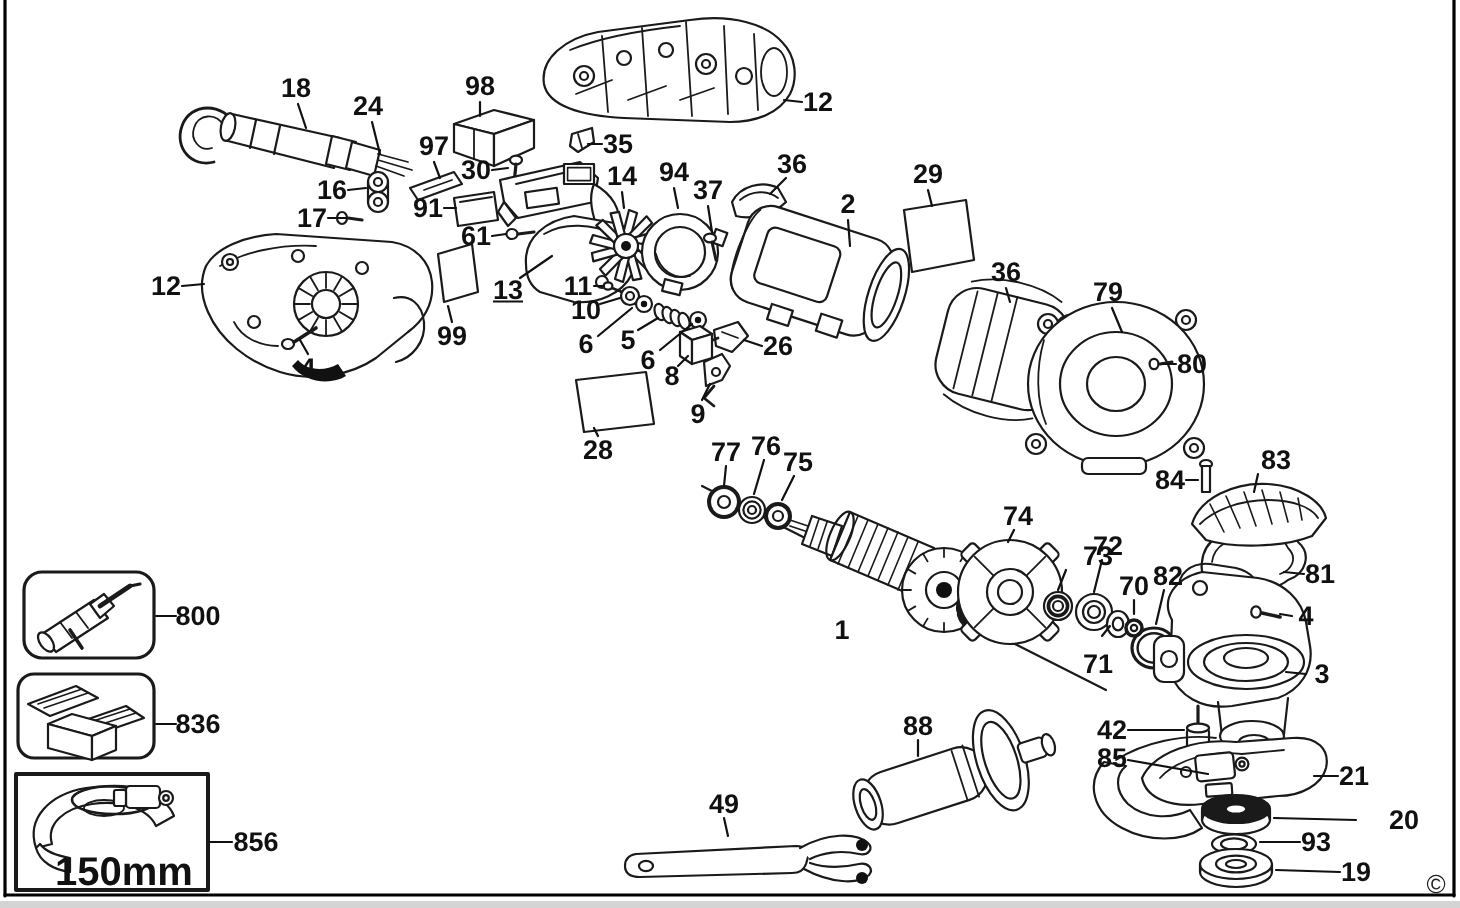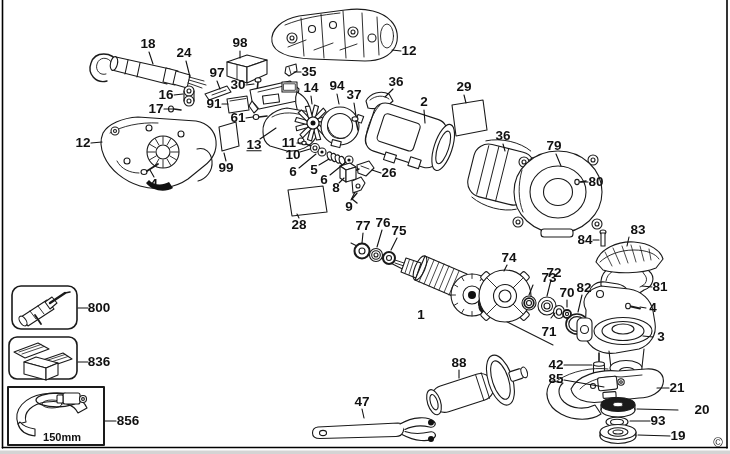--- a/index.html
+++ b/index.html
@@ -4,21 +4,21 @@
 <style>
   html,body{margin:0;padding:0;background:#888;}
   .page{position:relative;width:730px;height:454px;background:#fff;overflow:hidden;
         font-family:"Liberation Sans",sans-serif;}
   svg.art,svg.overlay{position:absolute;left:0;top:0;}
   svg.overlay{pointer-events:none;}
   #label-layer{position:absolute;left:0;top:0;width:100%;height:100%;}
   #label-layer .label{position:absolute;transform:translate(-50%,-50%);
         font-weight:bold;font-size:13.5px;color:#111;white-space:nowrap;line-height:1;}
   .caption{position:absolute;transform:translate(-50%,-50%);font-weight:bold;
-        font-size:11px;color:#111;}
+        font-size:20px;color:#111;}
   .copyright{position:absolute;transform:translate(-50%,-50%);font-size:13px;color:#222;}
 </style>
 </head>
 <body>
 
 <div class="page">
 
 <svg class="art" width="730" height="454" viewBox="0 0 730 454">
 <defs>
   <path id="blade" d="M-1.5,-6 L1.5,-18 L5.5,-16.5 L2.5,-5.5 Z"></path>
@@ -617,21 +617,21 @@
       <span class="label" style="left: 567px; top: 293px;">70</span>
       <span class="label" style="left: 549px; top: 332px;">71</span>
       <span class="label" style="left: 660px; top: 287px;">81</span>
       <span class="label" style="left: 653px; top: 308px;">4</span>
       <span class="label" style="left: 421px; top: 315px;">1</span>
       <span class="label" style="left: 661px; top: 337px;">3</span>
       <span class="label" style="left: 459px; top: 363px;">88</span>
       <span class="label" style="left: 556px; top: 365px;">42</span>
       <span class="label" style="left: 556px; top: 379px;">85</span>
       <span class="label" style="left: 677px; top: 388px; text-align: center;">21</span>
-      <span class="label" style="left: 362px; top: 402px;">47</span>
+      <span class="label" style="left: 362px; top: 402px;">49</span>
       <span class="label" style="left: 702px; top: 410px;">20</span>
       <span class="label" style="left: 658px; top: 421px;">93</span>
       <span class="label" style="left: 678px; top: 436px;">19</span>
       <span class="label" style="left: 99px; top: 308px;">800</span>
       <span class="label" style="left: 99px; top: 362px;">836</span>
       <span class="label" style="left: 128px; top: 421px;">856</span>
     </div>
 
 <div class="caption" style="left:62px;top:437px">150mm</div>
 

